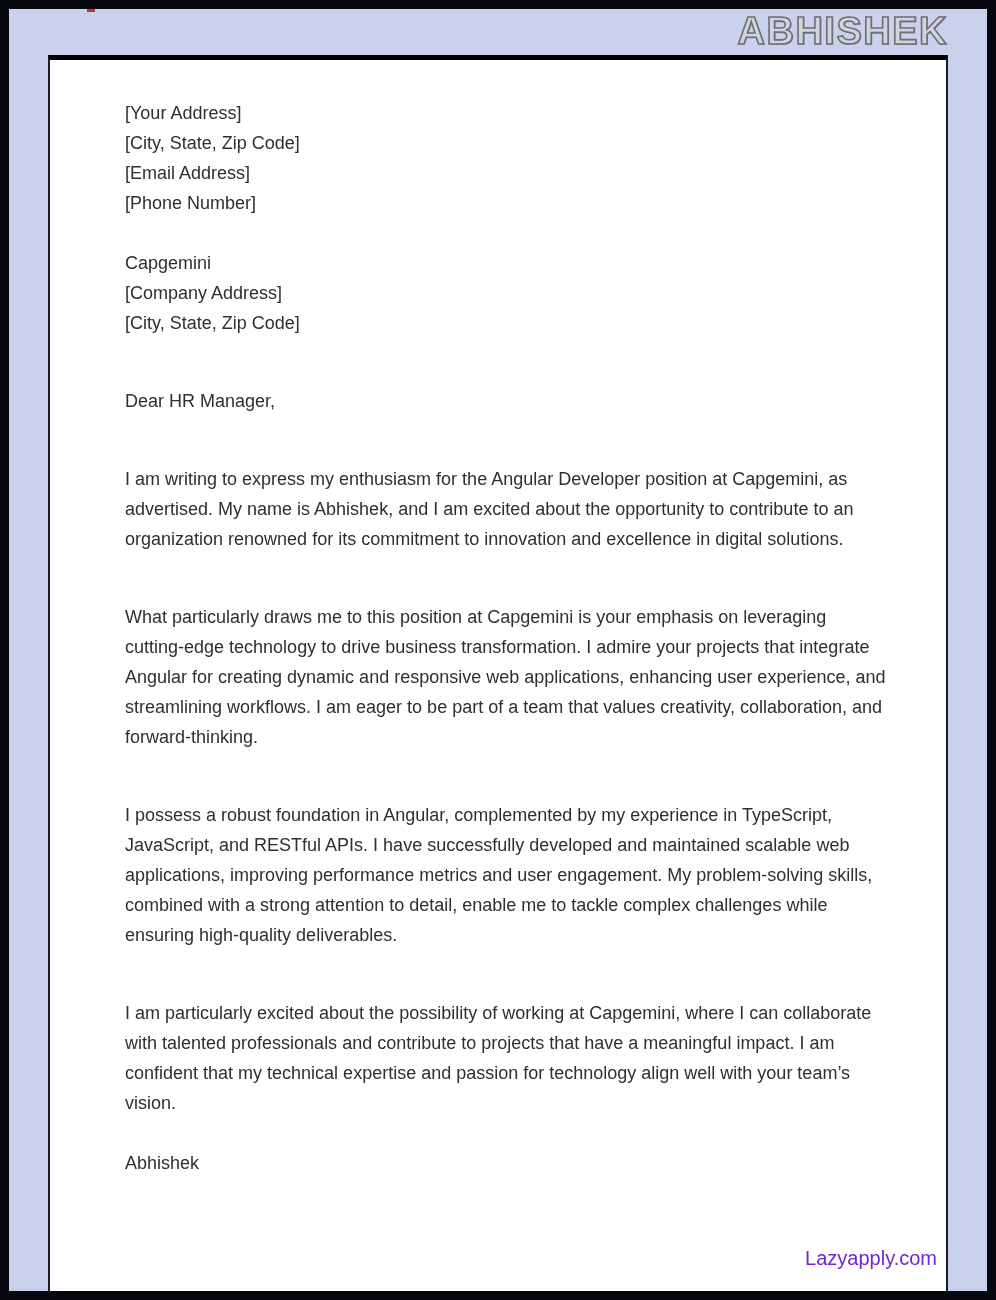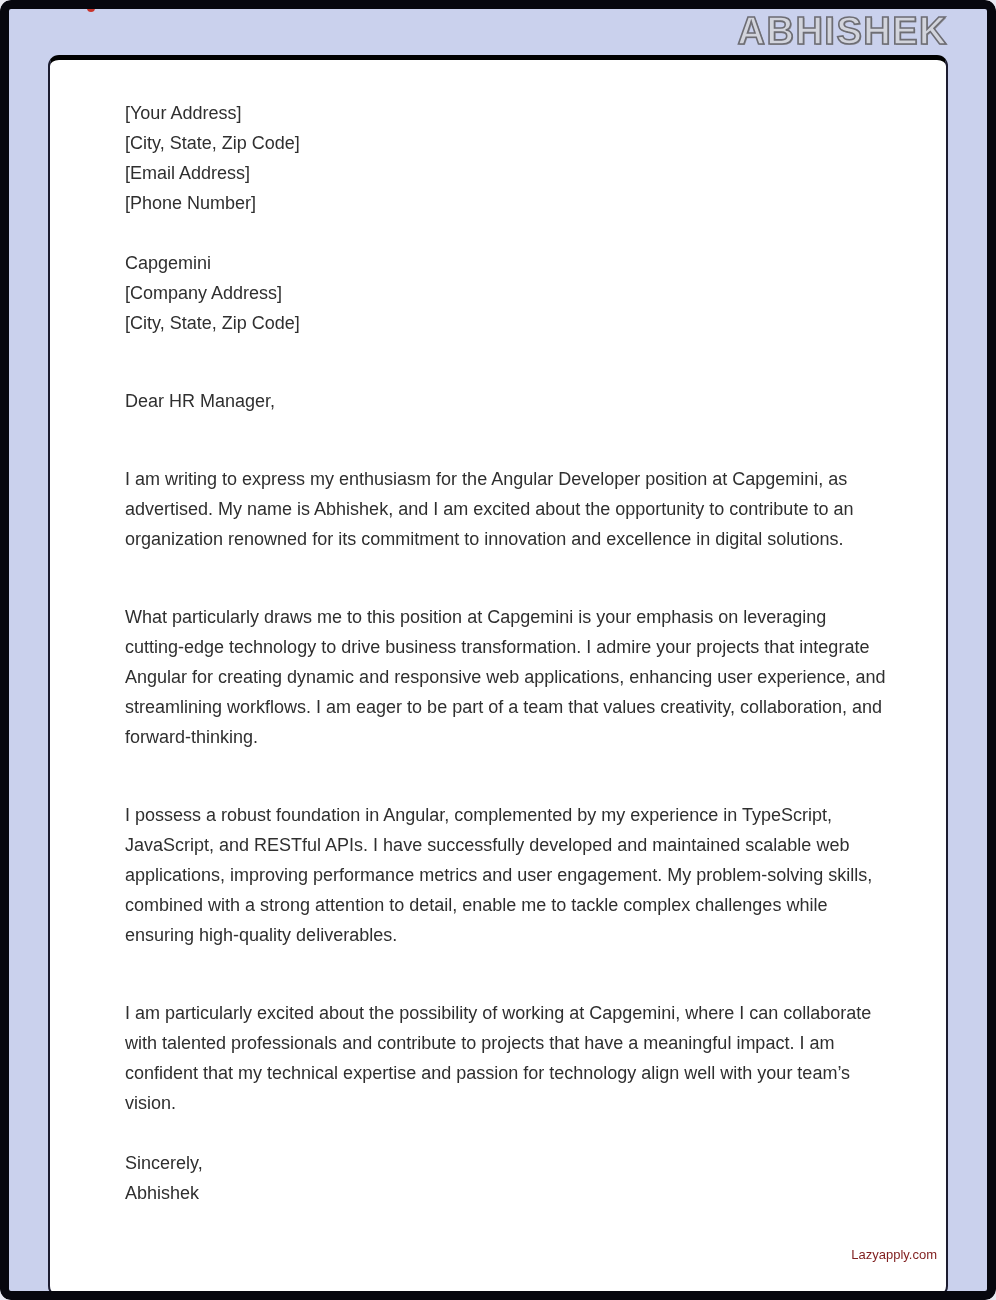--- a/index.html
+++ b/index.html
@@ -1,15 +1,15 @@
 <!DOCTYPE html>
 <html><head>
 <meta charset="utf-8">
 <style>
-  * { box-sizing: border-box; margin: 0; padding: 0; border-radius: 11px; }
+  * { box-sizing: border-box; margin: 0; padding: 0; }
 
   html, body {
     width: 996px;
     height: 1300px;
     background: #e9e9f2;
     font-family: "Liberation Sans", sans-serif;
   }
 
   .page {
     position: relative;
@@ -63,22 +63,22 @@
   .block { margin-bottom: 30px; }
 
   .para { margin-bottom: 30px; margin-top: 48px; }
 
   .closing-block { margin-bottom: 0; }
 
   .watermark {
     position: absolute;
     top: 1238px;
     right: 50px;
-    font-size: 13px;
-    color: #7f1d1d;
+    font-size: 20px;
+    color: #6d28d9;
   }
 </style>
 </head>
 <body>
 
 <div class="page">
 
   <div class="red-artifact"></div>
 
   <div class="brand">ABHISHEK</div>
@@ -100,21 +100,20 @@
       </div>
 
       <p class="para">Dear HR Manager,</p>
 
       <p class="para">I am writing to express my enthusiasm for the Angular Developer position at Capgemini, as advertised. My name is Abhishek, and I am excited about the opportunity to contribute to an organization renowned for its commitment to innovation and excellence in digital solutions.</p>
       <p class="para">What particularly draws me to this position at Capgemini is your emphasis on leveraging cutting-edge technology to drive business transformation. I admire your projects that integrate Angular for creating dynamic and responsive web applications, enhancing user experience, and streamlining workflows. I am eager to be part of a team that values creativity, collaboration, and forward-thinking.</p>
       <p class="para">I possess a robust foundation in Angular, complemented by my experience in TypeScript, JavaScript, and RESTful APIs. I have successfully developed and maintained scalable web applications, improving performance metrics and user engagement. My problem-solving skills, combined with a strong attention to detail, enable me to tackle complex challenges while ensuring high-quality deliverables.</p>
       <p class="para">I am particularly excited about the possibility of working at Capgemini, where I can collaborate with talented professionals and contribute to projects that have a meaningful impact. I am confident that my technical expertise and passion for technology align well with your team’s vision.</p>
 
       <div class="closing-block">
-        <div>Sincerely,</div>
         <div>Abhishek</div>
       </div>
 
     </div>
   </div>
 
   <div class="watermark">Lazyapply.com</div>
 
 </div>
 

